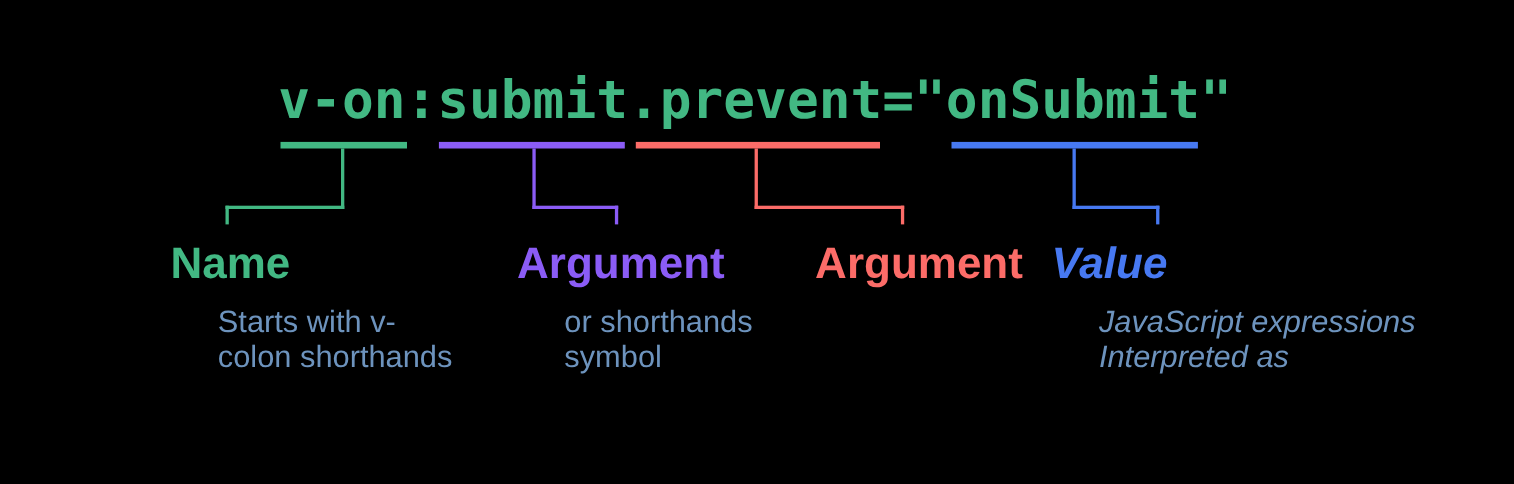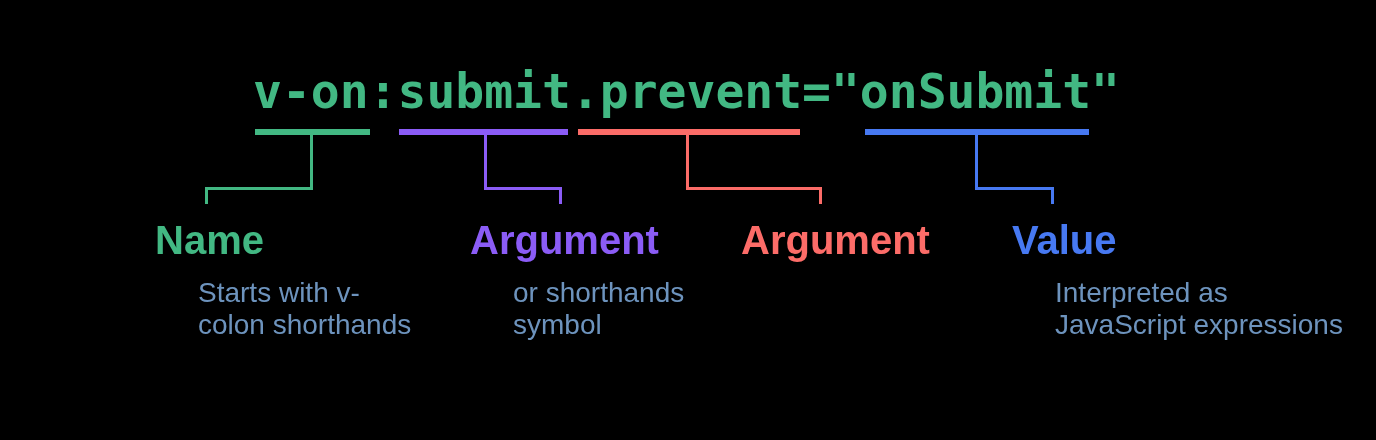--- a/index.html
+++ b/index.html
@@ -50,21 +50,21 @@
   .g2 .underline{left:578px;width:222px;}
   .g2 .drop1{left:686px;}
   .g2 .jog{left:686px;width:136px;}
   .g2 .drop2{left:819px;}
   .g2 .label,.g2 .desc{left:741px;}
   
   .g3 .underline{left:865px;width:224px;}
   .g3 .drop1{left:975px;}
   .g3 .jog{left:975px;width:79px;}
   .g3 .drop2{left:1051px;}
-  .g3 .label,.g3 .desc{left:1012px;}
+  .g3 .label,.g3 .desc{left:956px;font-style:italic;}
 </style>
 </head>
 <body>
 
 <div class="canvas">
 
   <div class="code">v-on:submit.prevent="onSubmit"</div>
 
   <div class="group g0" style="--c: #42b883;">
     <div class="underline"></div>
@@ -100,18 +100,18 @@
     </div>
   </div>
 
   <div class="group g3" style="--c: #4779f2;">
     <div class="underline"></div>
     <div class="conn drop1"></div>
     <div class="conn jog"></div>
     <div class="conn drop2"></div>
     <div class="label">Value</div>
     <div class="desc">
+      <div>JavaScript expressions</div>
       <div>Interpreted as</div>
-      <div>JavaScript expressions</div>
     </div>
   </div>
 
 </div>
 
 </body></html>

